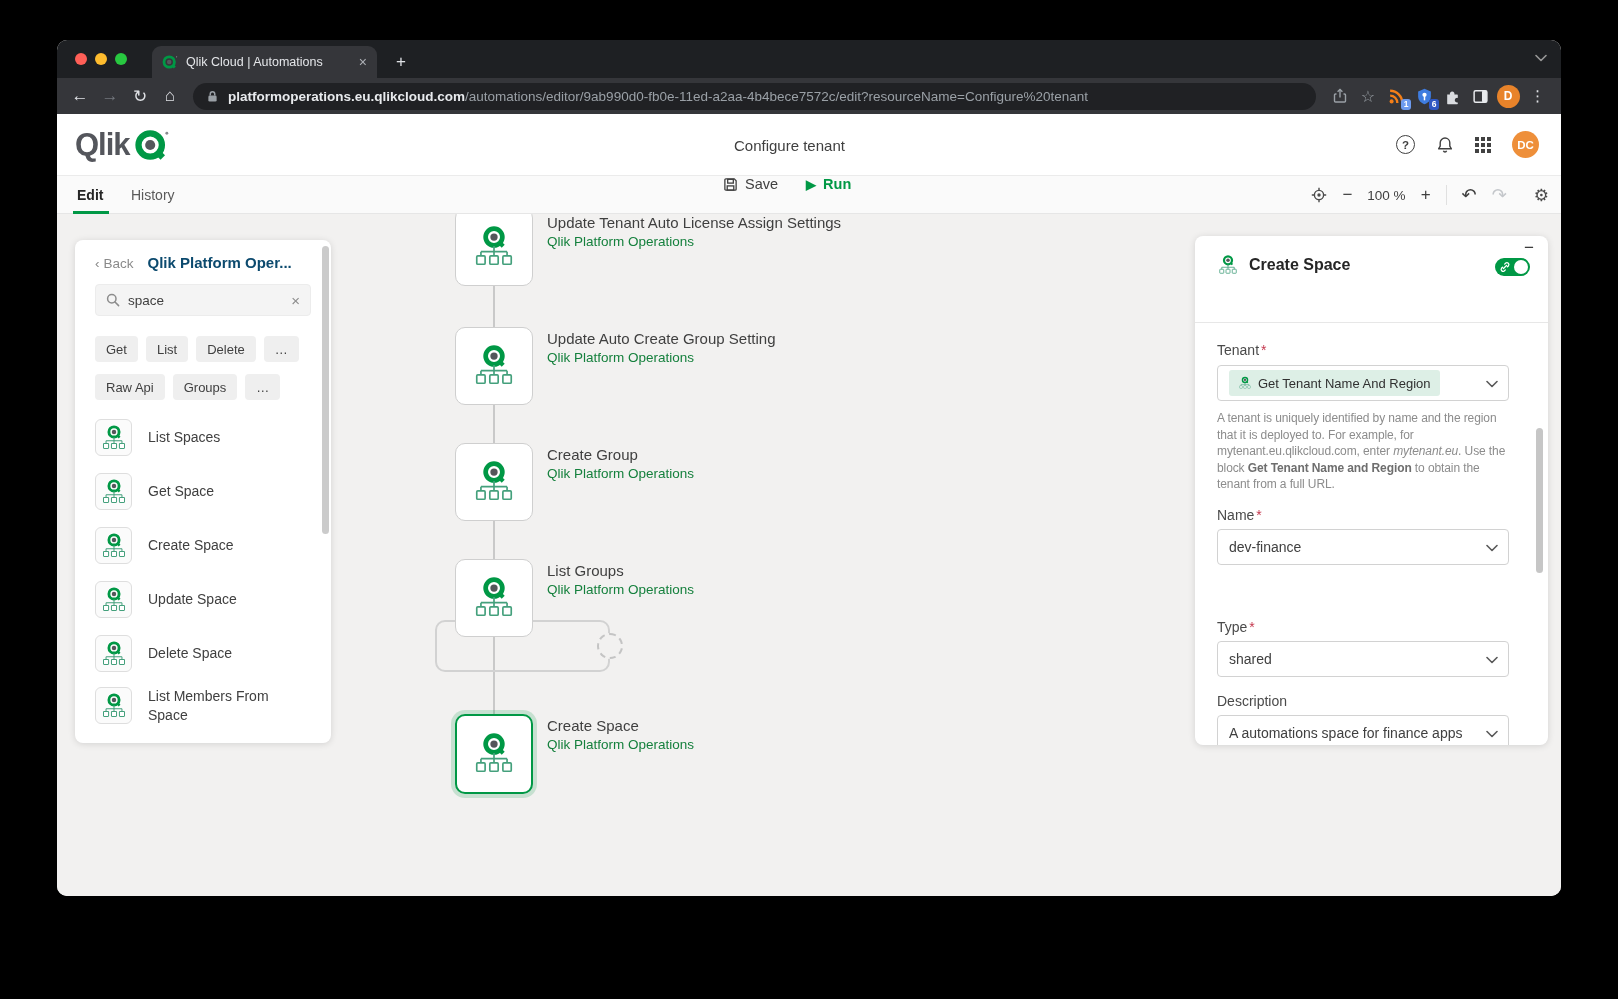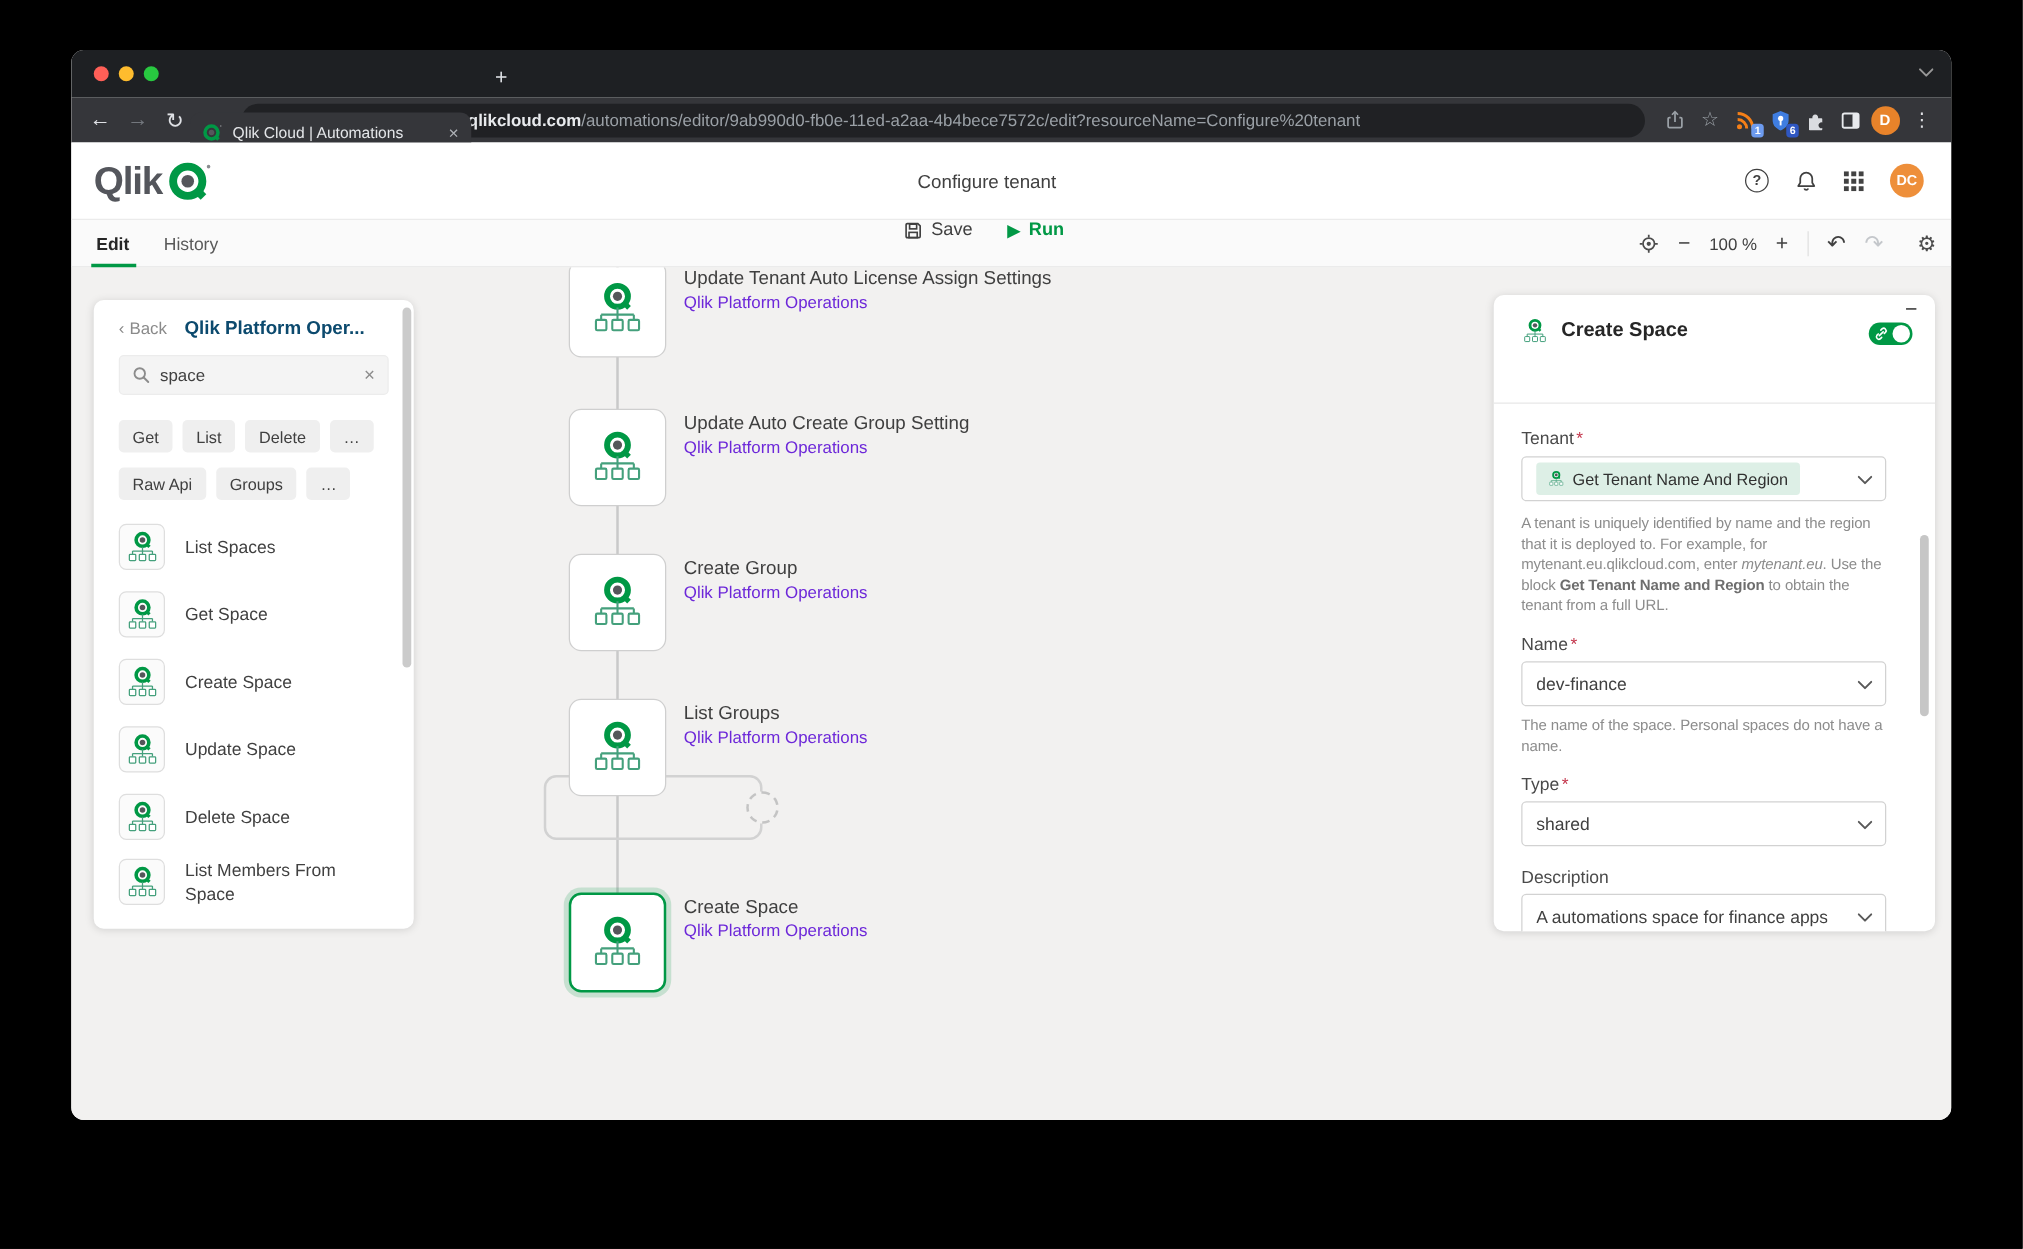--- a/index.html
+++ b/index.html
@@ -8,21 +8,21 @@
   .stage { position:relative; width:1618px; height:999px; background:#000; overflow:hidden; }
 
   
   .window { position:absolute; left:57px; top:40px; width:1504px; height:856px;
             border-radius:10px; overflow:hidden; background:#fff; }
   .tabstrip { position:relative; height:38px; background:#1e2023; display:flex; align-items:flex-end; }
   .traffic { position:absolute; left:18px; top:13px; display:flex; gap:8px; }
   .traffic span { width:12px; height:12px; border-radius:50%; display:block; }
   .t-red{ background:#ff5f57; } .t-yellow{ background:#febc2e; } .t-green{ background:#28c840; }
   .tab { position:absolute; left:95px; top:6px; width:225px; height:32px; background:#35363a;
-         border-radius:9px 9px 0 0; display:flex; align-items:center; padding:0 10px; gap:8px;margin-top:44px; }
+         border-radius:9px 9px 0 0; display:flex; align-items:center; padding:0 10px; gap:8px; }
   .tab-title { color:#e4e6e9; font-size:12.5px; flex:1; white-space:nowrap; overflow:hidden; }
   .tab-close { color:#aeb1b6; font-size:14px; cursor:default; }
   .newtab { position:absolute; left:332px; top:10px; color:#dfe1e5; font-size:17px; width:24px; height:24px;
             display:flex; align-items:center; justify-content:center; }
   .strip-caret { position:absolute; right:14px; top:14px; }
 
   .navbar { height:36px; background:#35363a; display:flex; align-items:center; padding:0 10px; gap:4px; }
   .nav-ic { width:26px; height:26px; display:flex; align-items:center; justify-content:center;
             color:#dfe1e5; font-size:17px; }
   .nav-ic.dim { color:#73777d; }
@@ -73,21 +73,21 @@
   .connector { position:absolute; left:436px; top:-6px; width:2px; height:510px; background:#c9c9c9; }
   .loop-rect { position:absolute; left:378px; top:406px; width:175px; height:52px;
                border:2px solid #d2d2d2; border-radius:10px; }
   .loop-drop { position:absolute; left:540px; top:419px; width:26px; height:26px; border-radius:50%;
                border:2px dashed #c4c4c4; background:#f2f1f0; z-index:2; }
   .node { position:absolute; left:398px; width:78px; height:78px; background:#fff; border:1.5px solid #cfcfcf;
           border-radius:10px; display:flex; align-items:center; justify-content:center; z-index:3; }
   .node.selected { border:2px solid #009845; box-shadow:0 0 0 4px rgba(0,152,69,0.18); height:80px; }
   .node-label { position:absolute; left:490px; width:430px; z-index:3; }
   .node-title { font-size:15px; color:#3f3f3f; }
-  .node-sub { font-size:13.5px; color:#6d28d9; margin-top:3px; }
+  .node-sub { font-size:13.5px; color:#15803d; margin-top:3px; }
 
   
   .sidebar { position:absolute; left:18px; top:26px; width:256px; height:503px; background:#fff;
              border-radius:8px; box-shadow:0 1px 7px rgba(0,0,0,0.13); z-index:5; overflow:hidden; }
   .sb-head { position:absolute; left:20px; top:14px; display:flex; align-items:baseline; gap:14px; }
   .sb-back { font-size:13.5px; color:#8a8a8a; display:flex; align-items:center; gap:4px; }
   .sb-title { font-size:15px; font-weight:bold; color:#0c4a6e; }
   .sb-search { position:absolute; left:20px; top:44px; width:216px; height:32px; background:#f4f4f4;
                border:1px solid #ececec; border-radius:4px; display:flex; align-items:center; padding:0 10px; gap:8px; }
   .sb-search-text { flex:1; font-size:13.5px; color:#404040; }
@@ -503,21 +503,20 @@
         </div>
         <div class="helptext" style="top:174px"><span>A tenant is uniquely identified by name and the region that it is deployed to. For example, for mytenant.eu.qlikcloud.com, enter </span><i>mytenant.eu</i><span>. Use the block </span><b>Get Tenant Name and Region</b><span> to obtain the tenant from a full URL.</span></div>
 
         <div class="fld-label" style="top:271px"><span>Name</span><span class="req">*</span></div>
         <div class="select" style="top:293px">
           <span class="val">dev-finance</span>
           <svg class="car" width="12" height="8">
               <use href="#i-chevdown"></use>
             </svg>
         </div>
-        <div class="helptext" style="top:336px">The name of the space. Personal spaces do not have a name.</div>
 
         <div class="fld-label" style="top:383px"><span>Type</span><span class="req">*</span></div>
         <div class="select" style="top:405px">
           <span class="val">shared</span>
           <svg class="car" width="12" height="8">
               <use href="#i-chevdown"></use>
             </svg>
         </div>
 
         <div class="fld-label" style="top:457px">Description</div>

